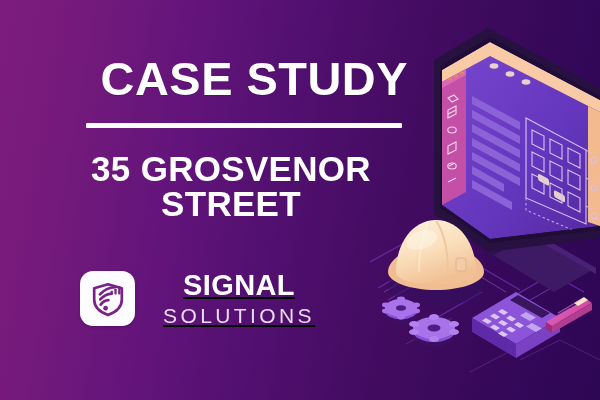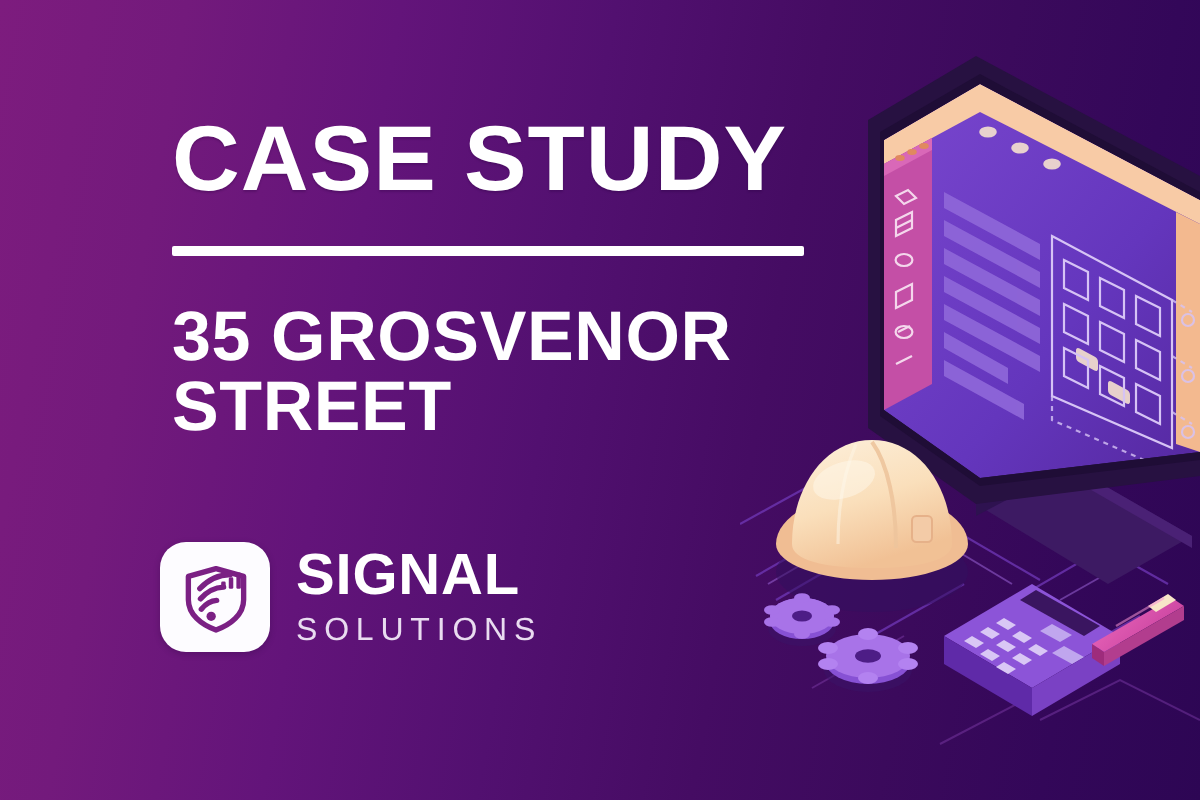--- a/index.html
+++ b/index.html
@@ -15,20 +15,21 @@
     font-family: "Liberation Sans", sans-serif;
     background: linear-gradient(100deg,
         #7d1c7e 0%,
         #731a7c 14%,
         #63147a 30%,
         #521070 46%,
         #450c63 62%,
         #3b0a5c 76%,
         #330759 88%,
         #2d0654 100%);
+    text-align: center;
   }
 
   
   .bg-deco {
     position: absolute;
     inset: 0;
     pointer-events: none;
   }
 
   
@@ -68,21 +69,22 @@
     max-width: 290px;
   }
 
   
   .logo {
     position: absolute;
     left: 80px;
     top: 271px;
     display: flex;
     align-items: center;
-    gap: 13px;
+    gap: 28px;
+    text-decoration: underline;
   }
   .logo-badge {
     width: 55px;
     height: 55px;
     border-radius: 13px;
     background: #fdfcff;
     display: flex;
     align-items: center;
     justify-content: center;
     box-shadow: 0 1px 3px rgba(30,0,50,0.25);
@@ -98,21 +100,21 @@
     color: #ffffff;
     font-family: "Liberation Sans", sans-serif;
     font-weight: bold;
     font-size: 29px;
     letter-spacing: 0.4px;
   }
   .logo-secondary {
     color: #e9dcf0;
     font-family: "Liberation Sans", sans-serif;
     font-weight: normal;
-    font-size: 16px;
+    font-size: 21px;
     letter-spacing: 3.4px;
     margin-top: 5px;
   }
 
   
   .illustration {
     position: absolute;
     right: 0;
     top: 0;
     width: 230px;

